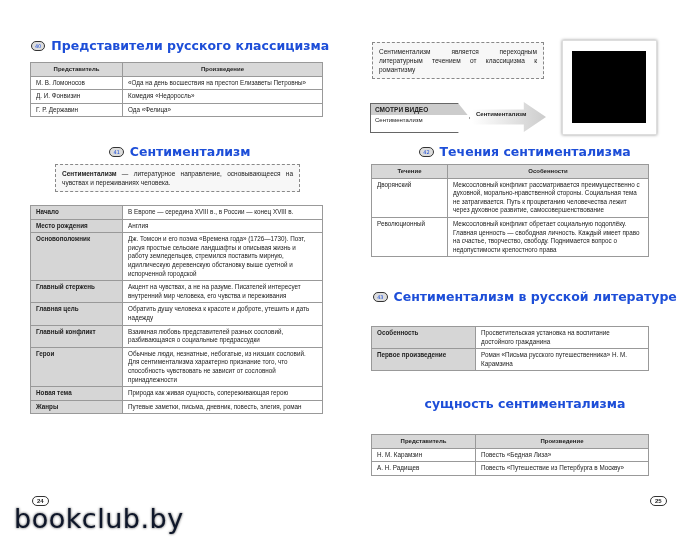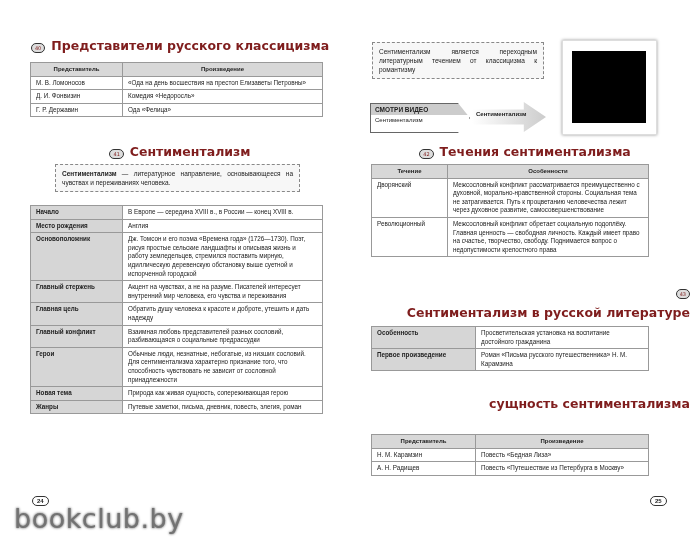--- a/index.html
+++ b/index.html
@@ -1,30 +1,30 @@
 <!DOCTYPE html>
 <html><head>
 <meta charset="utf-8">
 <style>
   * { box-sizing: border-box; margin: 0; padding: 0; }
   body { width: 700px; height: 543px; background: #ffffff; font-family: "Liberation Sans", sans-serif; color: #222; position: relative; overflow: hidden; }
   .page { position: absolute; top: 0; height: 543px; }
   .left { left: 0; width: 350px; }
   .right { left: 350px; width: 350px; }
-  .heading { font-family: "DejaVu Sans", sans-serif; font-weight: bold; font-size: 12.5px; text-align: center; color: #7f1d1d; display: flex; align-items: flex-end; justify-content: center; gap: 6px; }
+  .heading { font-family: "DejaVu Sans", sans-serif; font-weight: bold; font-size: 12.5px; text-align: center; color: #1d4ed8; display: flex; align-items: center; justify-content: center; gap: 6px; }
   .badge { display: inline-block; border: 1px solid #333; border-radius: 6px; font-size: 5px; padding: 1px 3px; background: #ddd; line-height: 6px; font-weight: normal; }
   table { border-collapse: collapse; font-size: 6.3px; line-height: 8.6px; }
   td, th { border: 1px solid #999; padding: 2px 5px; vertical-align: top; text-align: left; }
   th { background: #d8d8d8; font-weight: bold; text-align: center; font-size: 6px; }
   td.key { background: #d6d6d6; font-weight: bold; }
   .tbl-frame { border: 1.5px solid #777; }
   .dashed { border: 1.2px dashed #888; background: #f7f7f7; font-size: 6.5px; line-height: 9px; padding: 4px 6px; text-align: justify; }
   .dashed b { font-weight: bold; }
   .pagenum { position: absolute; font-size: 6px; border: 1px solid #333; border-radius: 8px; padding: 1px 4px; background: #fff; font-weight: bold; }
-  .watermark { position: absolute; left: 14px; top: 503px; font-family: "DejaVu Sans", sans-serif; font-size: 27px; color: #737373; text-shadow: 0 0 2px #888, 0 0 3px #999; letter-spacing: 0.5px; }
+  .watermark { position: absolute; left: 14px; top: 503px; font-family: "DejaVu Sans", sans-serif; font-size: 27px; color: #0f172a; text-shadow: 0 0 2px #888, 0 0 3px #999; letter-spacing: 0.5px; }
   .video-block { position: absolute; left: 20px; top: 103px; width: 100px; height: 30px; border: 1px solid #666; background: #fff; clip-path: polygon(0 0, 88% 0, 100% 50%, 88% 100%, 0 100%); }
   .video-title { background: #ccc; font-weight: bold; font-size: 6.5px; padding: 2px 4px; }
   .video-sub { font-size: 6px; padding: 2px 4px; }
   .arrow { position: absolute; left: 122px; top: 102px; width: 74px; height: 30px; background: linear-gradient(to right, #fff, #ccc); clip-path: polygon(0 25%, 70% 25%, 70% 0, 100% 50%, 70% 100%, 70% 75%, 0 75%); }
   .arrow-label { position: absolute; left: 126px; top: 111px; font-size: 6px; font-weight: bold; color: #222; }
   .photo-frame { position: absolute; left: 212px; top: 40px; width: 95px; height: 95px; background: #fff; box-shadow: 0 0 3px #999; border: 1px solid #ddd; }
   .photo-frame .black { position: absolute; left: 9px; top: 10px; width: 74px; height: 72px; background: #000; }
 </style>
 </head>
 <body>
@@ -135,21 +135,21 @@
       <td>Дворянский</td>
       <td>Межсословный конфликт рассматривается преимущественно с духовной, морально-нравственной стороны. Социальная тема не затрагивается. Путь к процветанию человечества лежит через духовное развитие, самосовершенствование</td>
     </tr>
     <tr>
       <td>Революционный</td>
       <td>Межсословный конфликт обретает социальную подоплёку. Главная ценность — свободная личность. Каждый имеет право на счастье, творчество, свободу. Поднимается вопрос о недопустимости крепостного права</td>
     </tr>
   </tbody>
     </table>
 
-  <div class="heading" style="position:absolute;left:10px;top:289px;width:330px;flex-direction:column;">
+  <div class="heading" style="position:absolute;left:10px;top:289px;width:330px;">
     <span class="badge">43</span>
     <span>Сентиментализм в русской литературе</span>
   </div>
   <table class="tbl-frame" style="position:absolute;left:21px;top:326px;width:278px;">
     <tbody>
         <tr>
       <td class="key" style="width:104px;">Особенность</td>
       <td>Просветительская установка на воспитание достойного гражданина</td>
     </tr>
     <tr>

